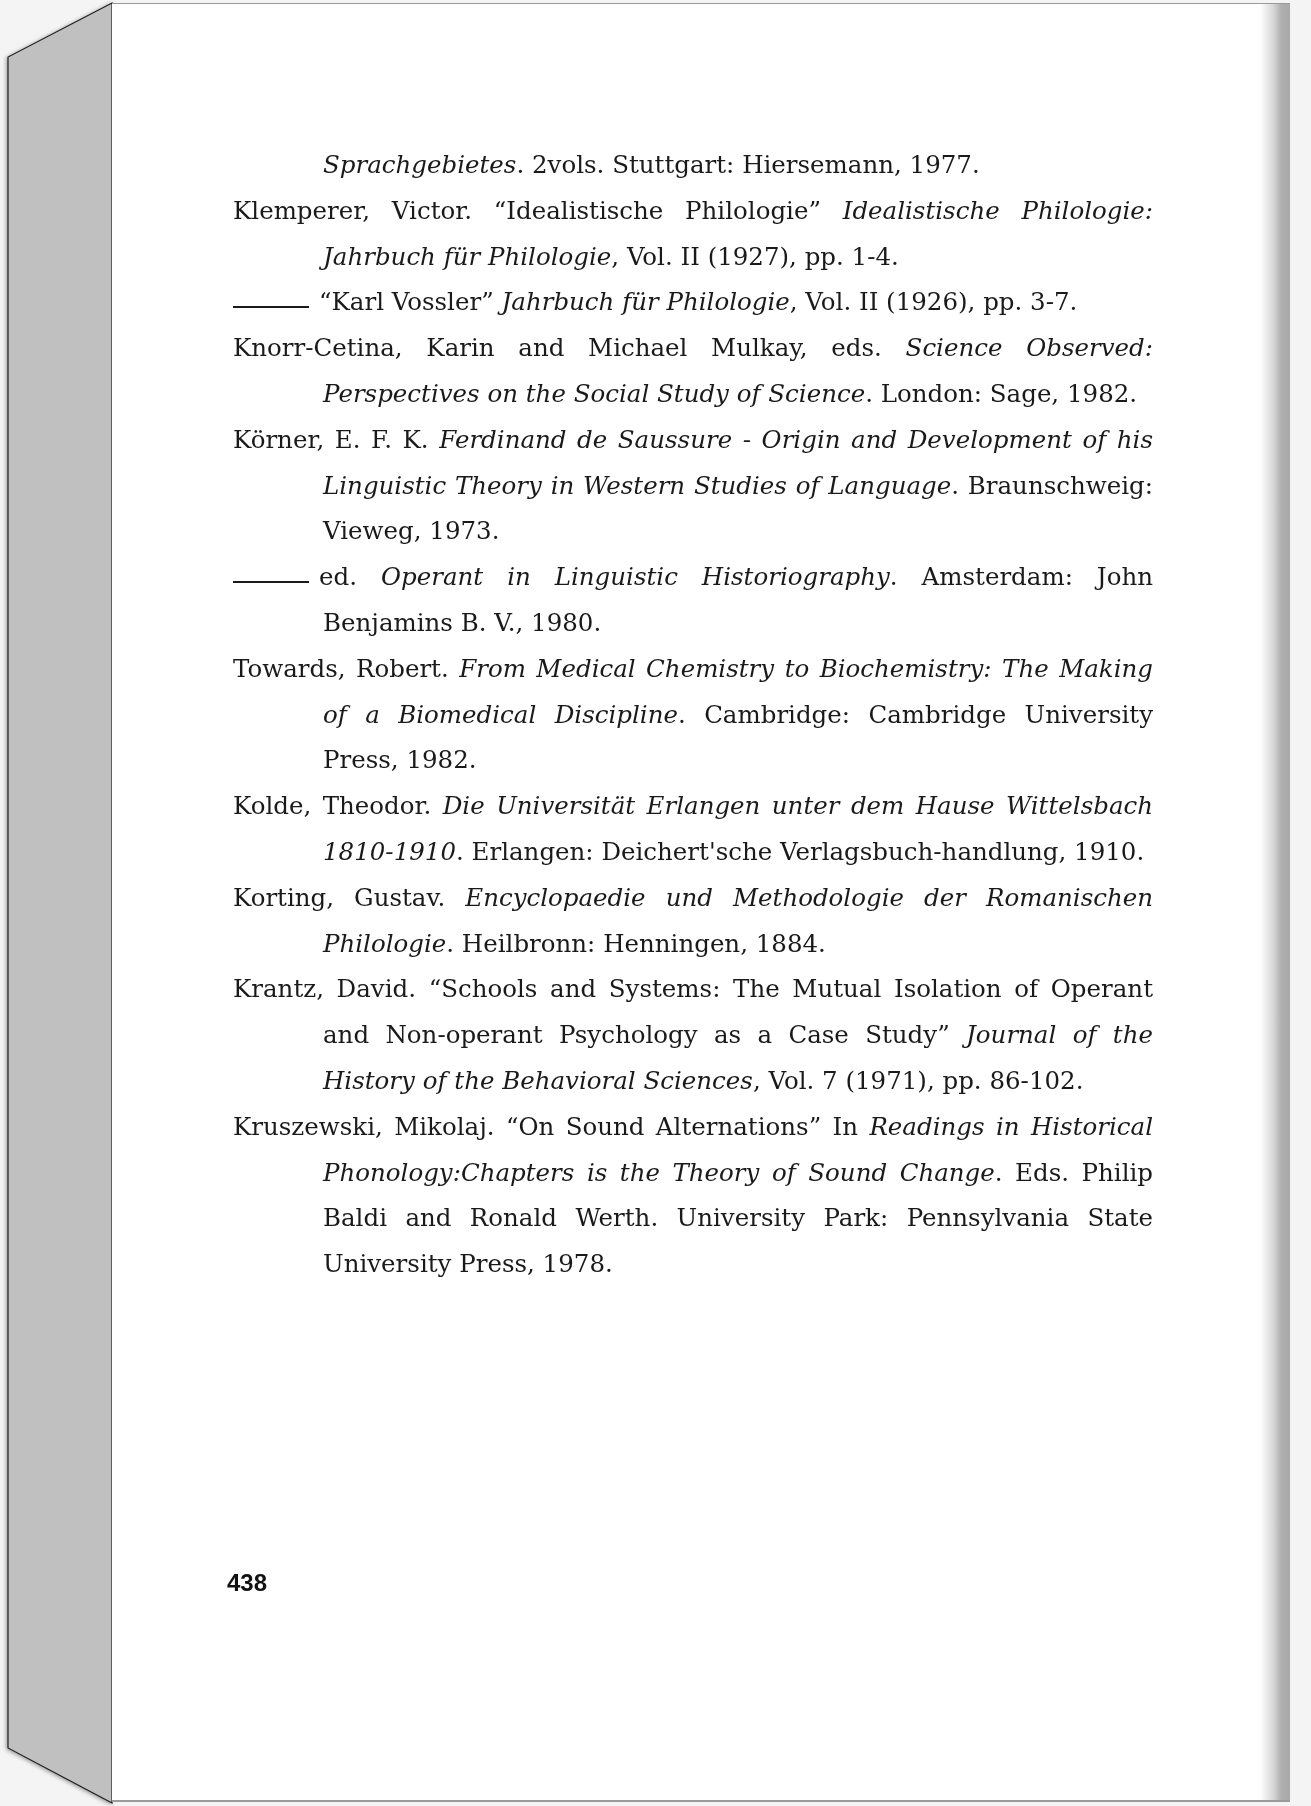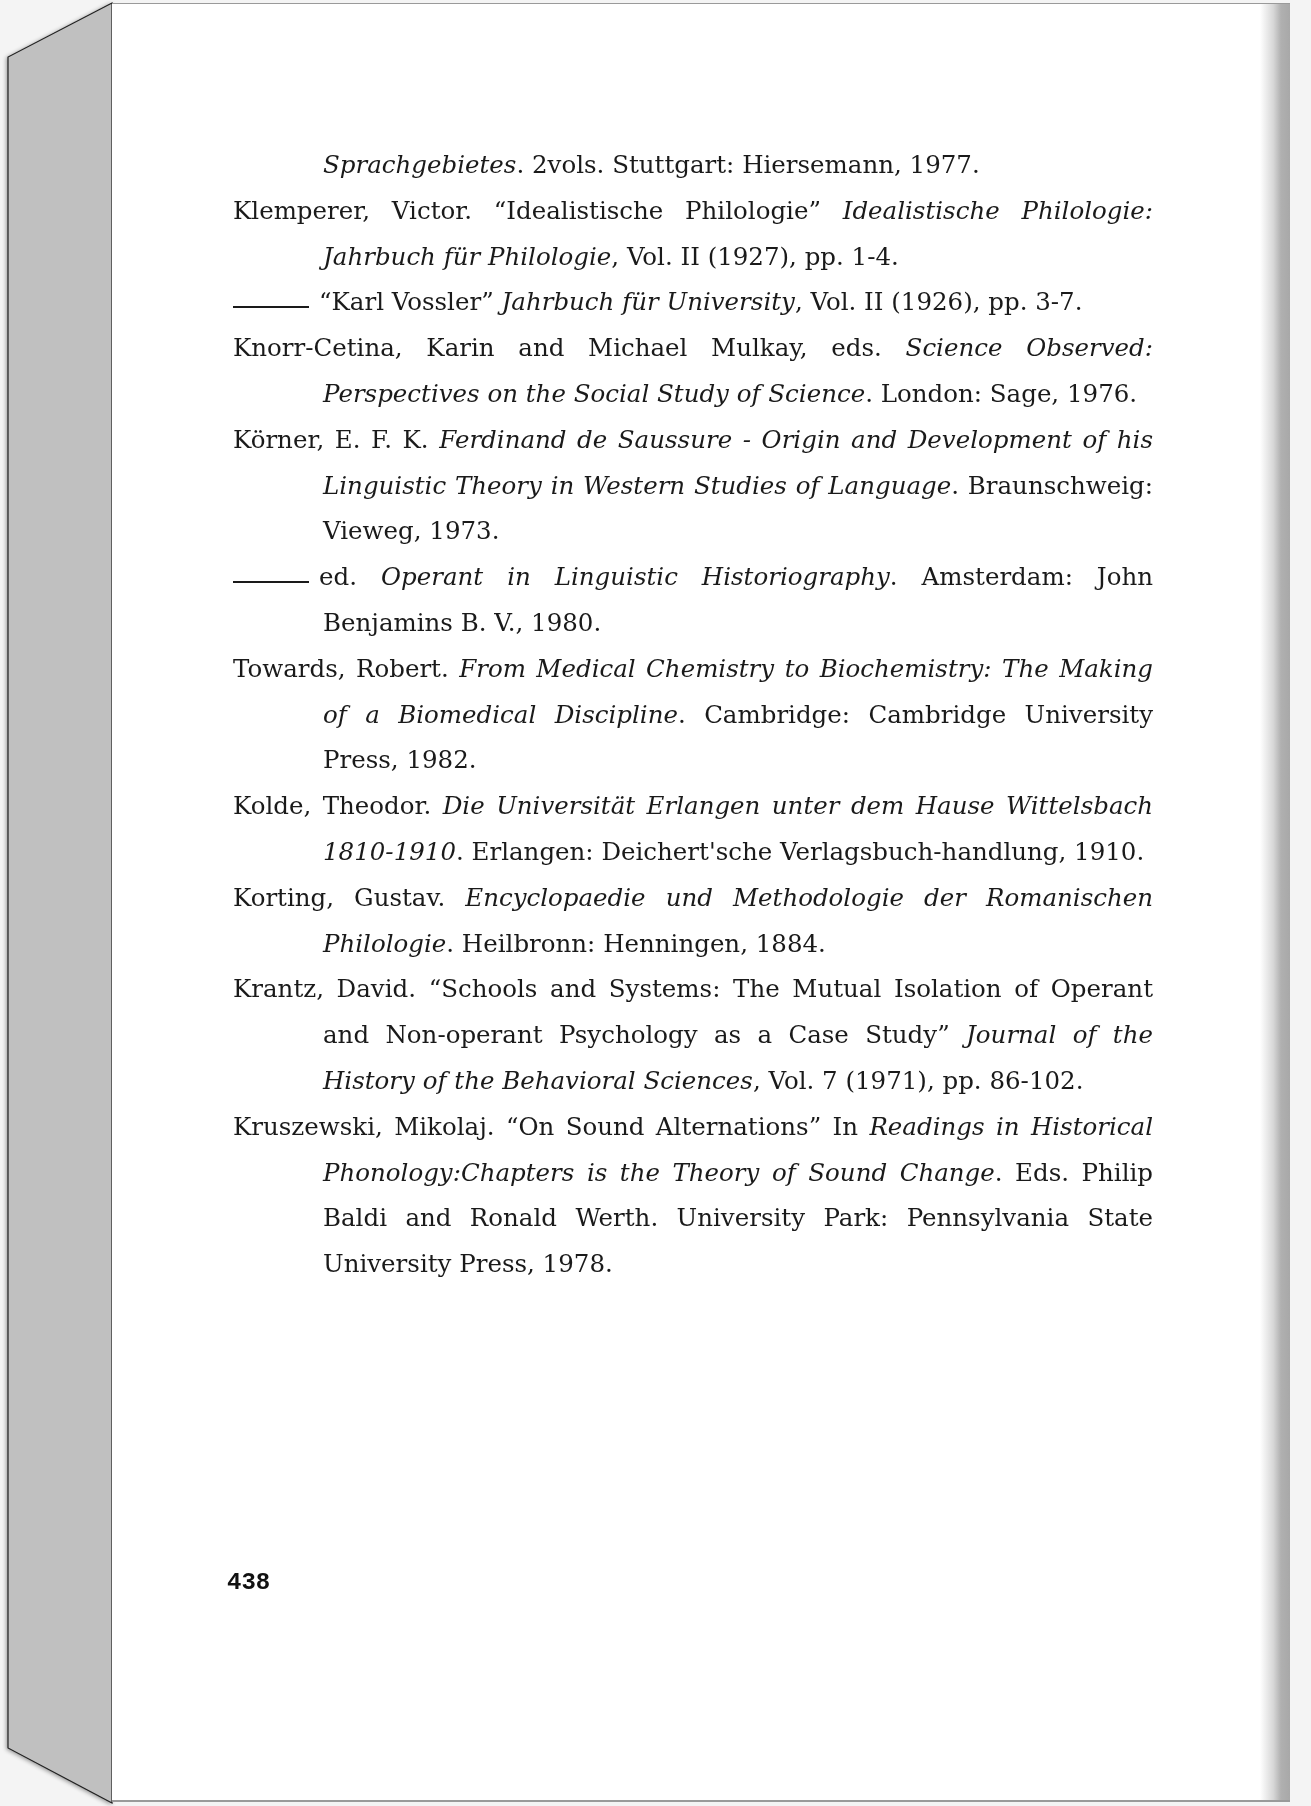--- a/index.html
+++ b/index.html
@@ -67,21 +67,21 @@
     border-bottom: 2px solid #1a1a1a;
     margin-right: 10px;
     vertical-align: 2px;
     text-indent: 0;
   }
   i { font-style: italic; }
   .page-number {
     position: absolute;
     left: 115px;           
     top: 1565px;
-    font-family: Liberation Mono, monospace;
+    font-family: Liberation Sans, sans-serif;
     font-weight: bold;
     font-size: 24px;
     color: #111111;
   }
 </style>
 </head>
 <body>
 
 <div class="book">
   <svg class="spine" viewBox="0 0 1311 1806" width="1311" height="1806">
@@ -100,22 +100,22 @@
     </defs>
     <polygon points="112,3 8,57 8,1748 112,1803" fill="#c0c0c0" stroke="#222" stroke-width="1.2" filter="url(#sh)"></polygon>
   </svg>
 
   <div class="page">
     <div class="page-edge"></div>
 
     <div class="text-block" id="bib">
         <p class="entry continuation"><i>Sprachgebietes</i><span>. 2vols. Stuttgart: Hiersemann, 1977.</span></p>
         <p class="entry"><span>Klemperer, Victor. “Idealistische Philologie” </span><i>Idealistische Philologie: Jahrbuch für Philologie</i><span>, Vol. II (1927), pp. 1-4.</span></p>
-        <p class="entry"><span class="dash"></span><span>“Karl Vossler” </span><i>Jahrbuch für University</i><span>, Vol. II (1926), pp. 3-7.</span></p>
-        <p class="entry"><span>Knorr-Cetina, Karin and Michael Mulkay, eds. </span><i>Science Observed: Perspectives on the Social Study of Science</i><span>. London: Sage, 1976.</span></p>
+        <p class="entry"><span class="dash"></span><span>“Karl Vossler” </span><i>Jahrbuch für Philologie</i><span>, Vol. II (1926), pp. 3-7.</span></p>
+        <p class="entry"><span>Knorr-Cetina, Karin and Michael Mulkay, eds. </span><i>Science Observed: Perspectives on the Social Study of Science</i><span>. London: Sage, 1982.</span></p>
         <p class="entry"><span>Körner, E. F. K. </span><i>Ferdinand de Saussure - Origin and Development of his Linguistic Theory in Western Studies of Language</i><span>. Braunschweig: Vieweg, 1973.</span></p>
         <p class="entry"><span class="dash"></span><span>ed. </span><i>Operant in Linguistic Historiography</i><span>. Amsterdam: John Benjamins B. V., 1980.</span></p>
         <p class="entry"><span>Towards, Robert. </span><i>From Medical Chemistry to Biochemistry: The Making of a Biomedical Discipline</i><span>. Cambridge: Cambridge University Press, 1982.</span></p>
         <p class="entry"><span>Kolde, Theodor. </span><i>Die Universität Erlangen unter dem Hause Wittelsbach 1810-1910</i><span>. Erlangen: Deichert'sche Verlagsbuch-handlung, 1910.</span></p>
         <p class="entry"><span>Korting, Gustav. </span><i>Encyclopaedie und Methodologie der Romanischen Philologie</i><span>. Heilbronn: Henningen, 1884.</span></p>
         <p class="entry"><span>Krantz, David. “Schools and Systems: The Mutual Isolation of Operant and Non-operant Psychology as a Case Study” </span><i>Journal of the History of the Behavioral Sciences</i><span>, Vol. 7 (1971), pp. 86-102.</span></p>
         <p class="entry"><span>Kruszewski, Mikolaj. “On Sound Alternations” In </span><i>Readings in Historical Phonology:Chapters is the Theory of Sound Change</i><span>. Eds. Philip Baldi and Ronald Werth. University Park: Pennsylvania State University Press, 1978.</span></p>
       </div>
 
     <div class="page-number">438</div>

